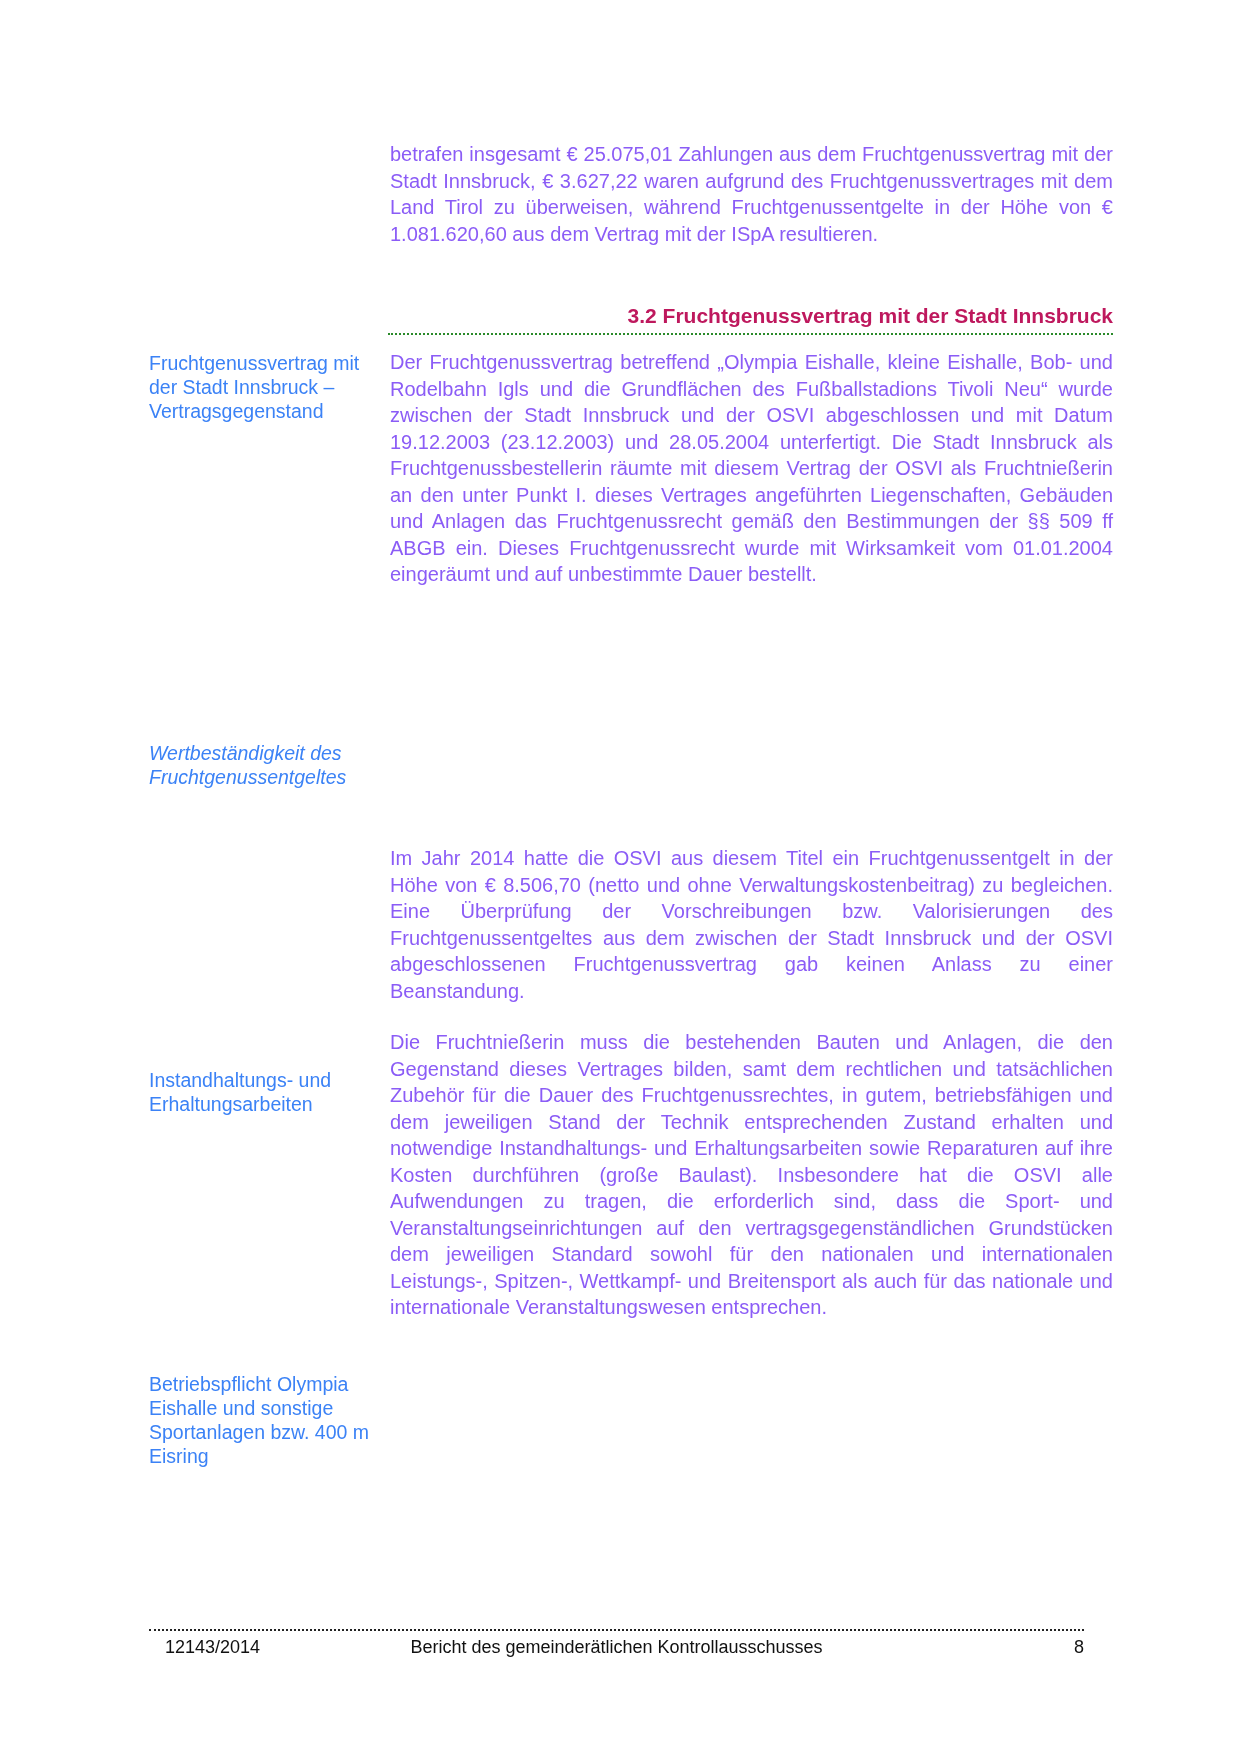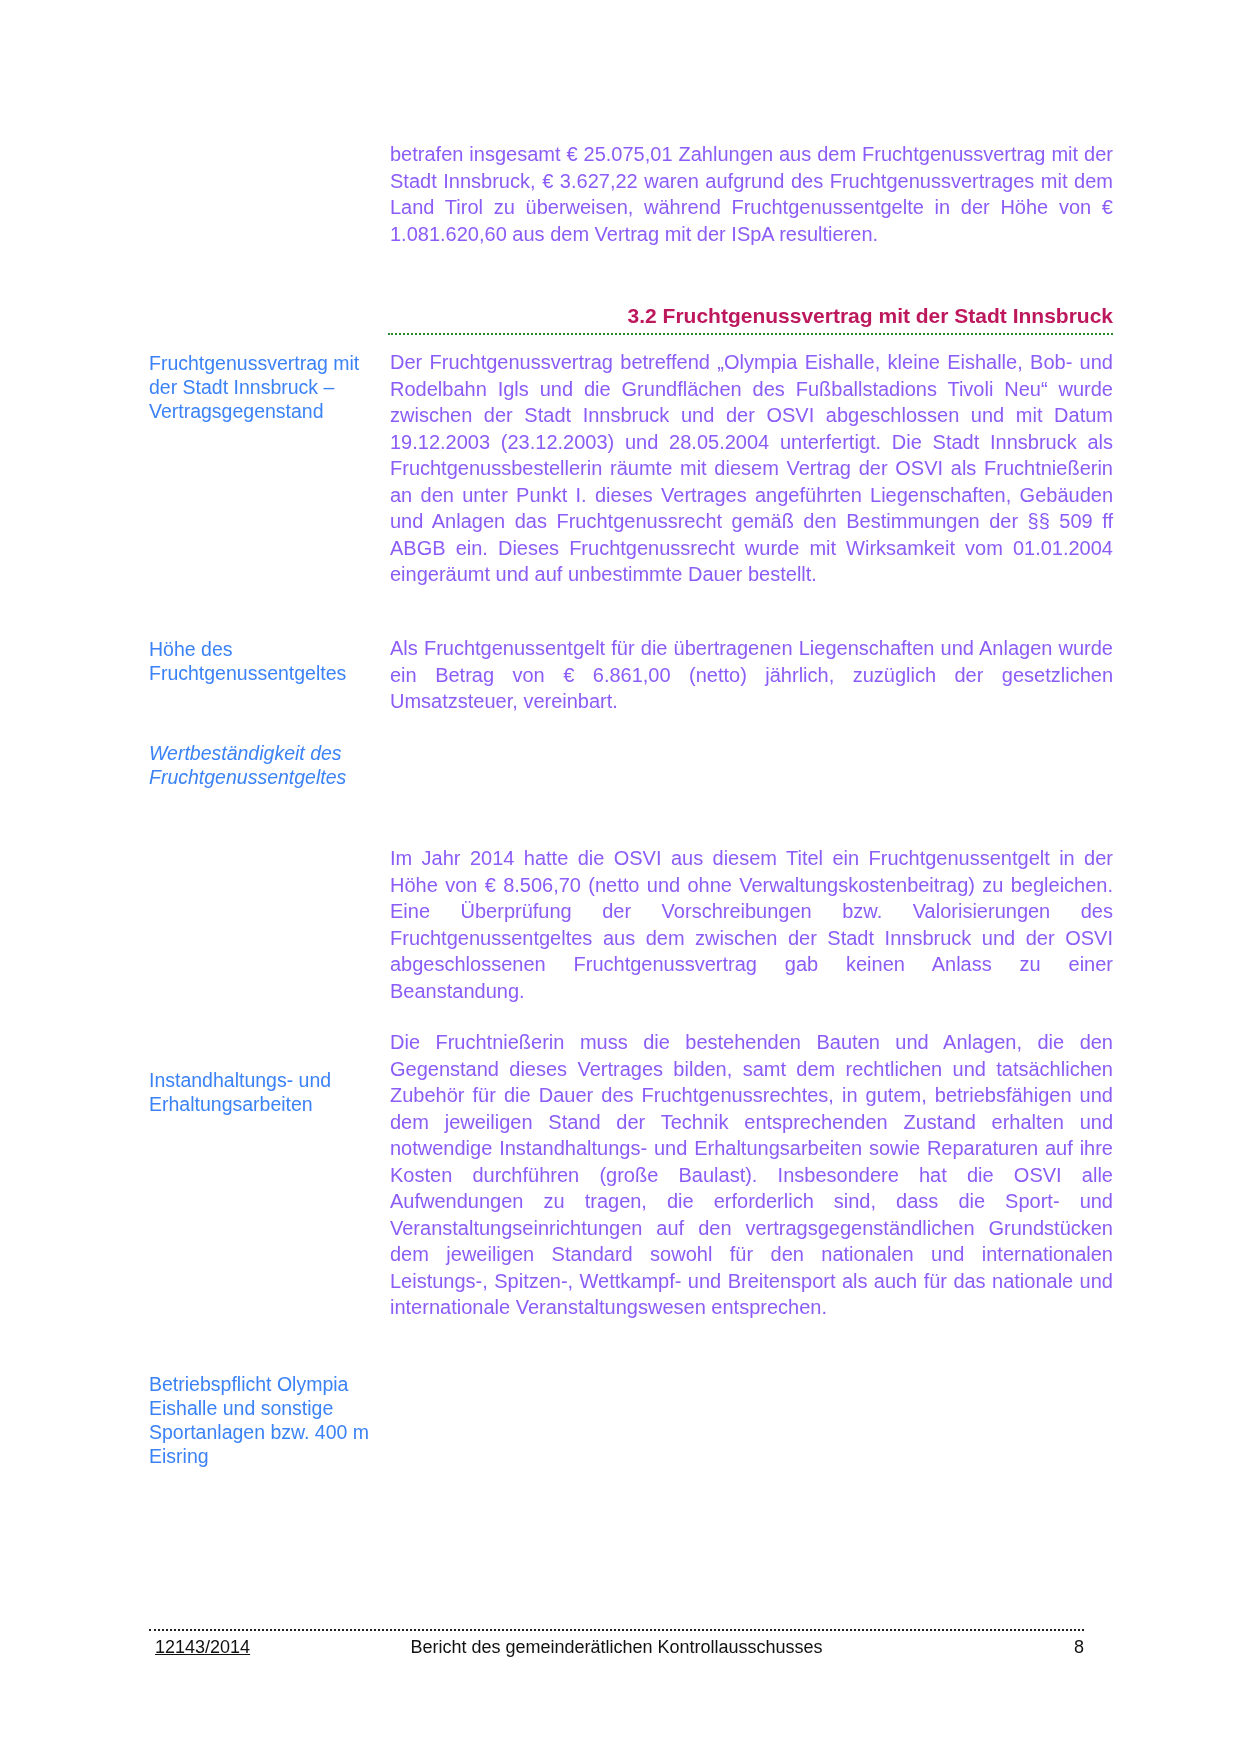--- a/index.html
+++ b/index.html
@@ -69,39 +69,37 @@
     .footer {
       position: absolute;
       left: 149px;
       top: 1635px;
       width: 935px;
       height: 24px;
       font-size: 18px;
       line-height: 24px;
       color: #111111;
     }
-    .footer .left { position: absolute; left: 6px; top: 0; text-decoration: underline; }
+    .footer .left { position: absolute; left: 16px; top: 0; }
     .footer .center { position: absolute; left: 0; width: 100%; text-align: center; top: 0; }
     .footer .right { position: absolute; right: 0; top: 0; }
   </style>
 </head>
 <body>
 
 <div class="page">
 
   <p class="main-text" style="top:141px;">betrafen insgesamt € 25.075,01 Zahlungen aus dem Fruchtgenussvertrag mit der Stadt Innsbruck, € 3.627,22 waren aufgrund des Fruchtgenussvertrages mit dem Land Tirol zu überweisen, während Fruchtgenussentgelte in der Höhe von € 1.081.620,60 aus dem Vertrag mit der ISpA resultieren.</p>
 
   <h2 class="section-heading">3.2  Fruchtgenussvertrag mit der Stadt Innsbruck</h2>
   <div class="heading-rule"></div>
 
   <p class="side-label" style="top:351px;">Fruchtgenussvertrag mit der Stadt Innsbruck – Vertragsgegenstand</p>
   <p class="main-text" style="top:349px;">Der Fruchtgenussvertrag betreffend „Olympia Eishalle, kleine Eishalle, Bob- und Rodelbahn Igls und die Grundflächen des Fußballstadions Tivoli Neu“ wurde zwischen der Stadt Innsbruck und der OSVI abgeschlossen und mit Datum 19.12.2003 (23.12.2003) und 28.05.2004 unterfertigt. Die Stadt Innsbruck als Fruchtgenussbestellerin räumte mit diesem Vertrag der OSVI als Fruchtnießerin an den unter Punkt I. dieses Vertrages angeführten Liegenschaften, Gebäuden und Anlagen das Fruchtgenussrecht gemäß den Bestimmungen der §§ 509 ff ABGB ein. Dieses Fruchtgenussrecht wurde mit Wirksamkeit vom 01.01.2004 eingeräumt und auf unbestimmte Dauer bestellt.</p>
 
-  <p class="side-label" style="top:637px;">Höhe des Fruchtgenussentgeltes</p>
-  <p class="main-text" style="top:635px;">Als Fruchtgenussentgelt für die übertragenen Liegenschaften und Anlagen wurde ein Betrag von € 6.861,00 (netto) jährlich, zuzüglich der gesetzlichen Umsatzsteuer, vereinbart.</p>
 
   <p class="side-label" style="top:741px;font-style:italic;">Wertbeständigkeit des Fruchtgenussentgeltes</p>
 
   <p class="main-text" style="top:845px;">Im Jahr 2014 hatte die OSVI aus diesem Titel ein Fruchtgenussentgelt in der Höhe von € 8.506,70 (netto und ohne Verwaltungskostenbeitrag) zu begleichen. Eine Überprüfung der Vorschreibungen bzw. Valorisierungen des Fruchtgenussentgeltes aus dem zwischen der Stadt Innsbruck und der OSVI abgeschlossenen Fruchtgenussvertrag gab keinen Anlass zu einer Beanstandung.</p>
 
   <p class="side-label" style="top:1068px;">Instandhaltungs- und Erhaltungsarbeiten</p>
   <p class="main-text" style="top:1029px;">Die Fruchtnießerin muss die bestehenden Bauten und Anlagen, die den Gegenstand dieses Vertrages bilden, samt dem rechtlichen und tatsächlichen Zubehör für die Dauer des Fruchtgenussrechtes, in gutem, betriebsfähigen und dem jeweiligen Stand der Technik entsprechenden Zustand erhalten und notwendige Instandhaltungs- und Erhaltungsarbeiten sowie Reparaturen auf ihre Kosten durchführen (große Baulast). Insbesondere hat die OSVI alle Aufwendungen zu tragen, die erforderlich sind, dass die Sport- und Veranstaltungseinrichtungen auf den vertragsgegenständlichen Grundstücken dem jeweiligen Standard sowohl für den nationalen und internationalen Leistungs-, Spitzen-, Wettkampf- und Breitensport als auch für das nationale und internationale Veranstaltungswesen entsprechen.</p>
 
   <p class="side-label" style="top:1372px;">Betriebspflicht Olympia Eishalle und sonstige Sportanlagen bzw. 400 m Eisring</p>
 

